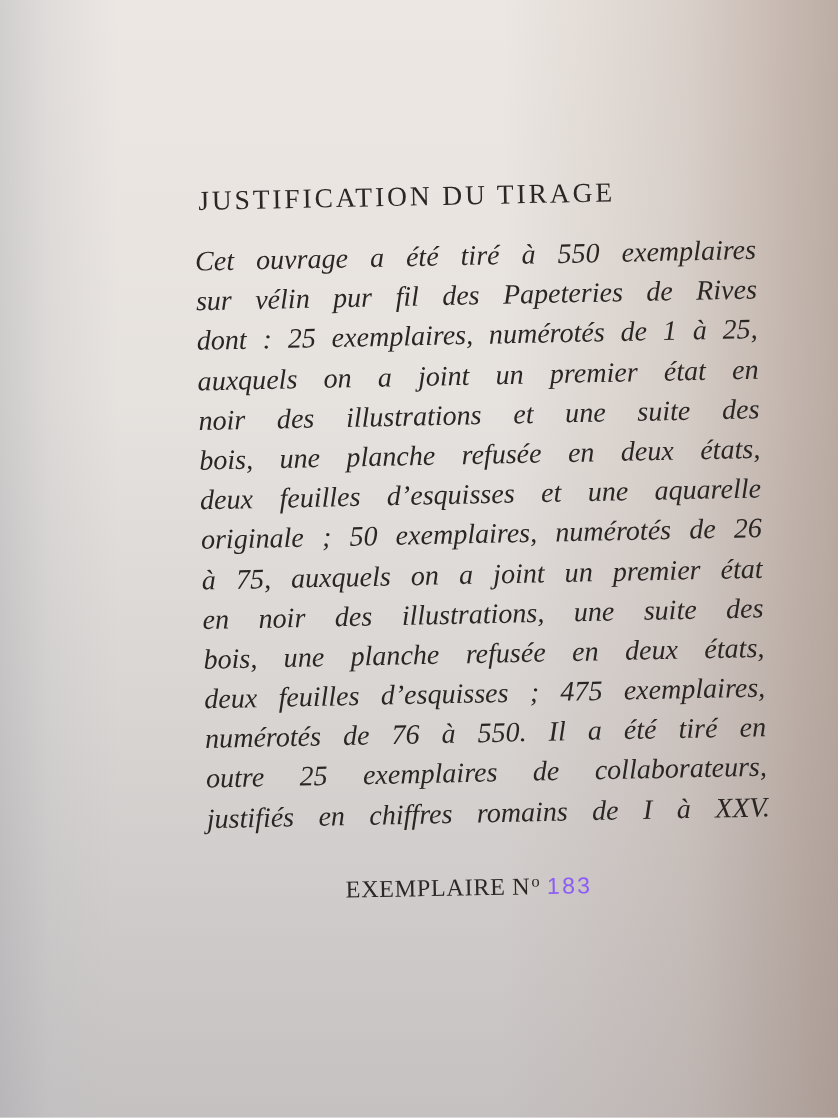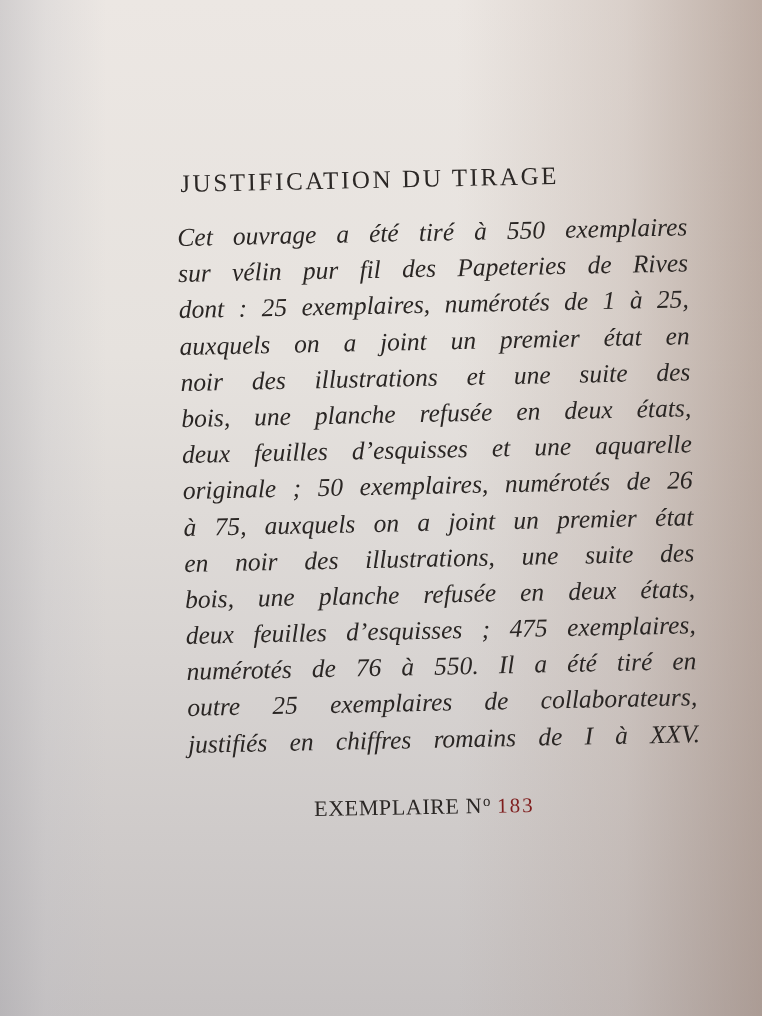--- a/index.html
+++ b/index.html
@@ -70,25 +70,25 @@
       top: 796px;
       transform: rotate(-1deg);
       transform-origin: left top;
       font-family: "Liberation Serif", "DejaVu Serif", serif;
       font-size: 22px;
       letter-spacing: 0.6px;
       color: #2c2826;
       white-space: nowrap;
     }
     .copy-number .num {
-      font-family: Liberation Serif, serif;
+      font-family: Liberation Sans, sans-serif;
       font-size: 21px;
       letter-spacing: 2px;
       margin-left: 6px;
-      color: #7f1d1d;
+      color: #8b5cf6;
     }
     .copy-number .sup {
       font-size: 15px;
       vertical-align: 7px;
       margin-left: 1px;
     }
   </style>
 </head>
 <body>
 

